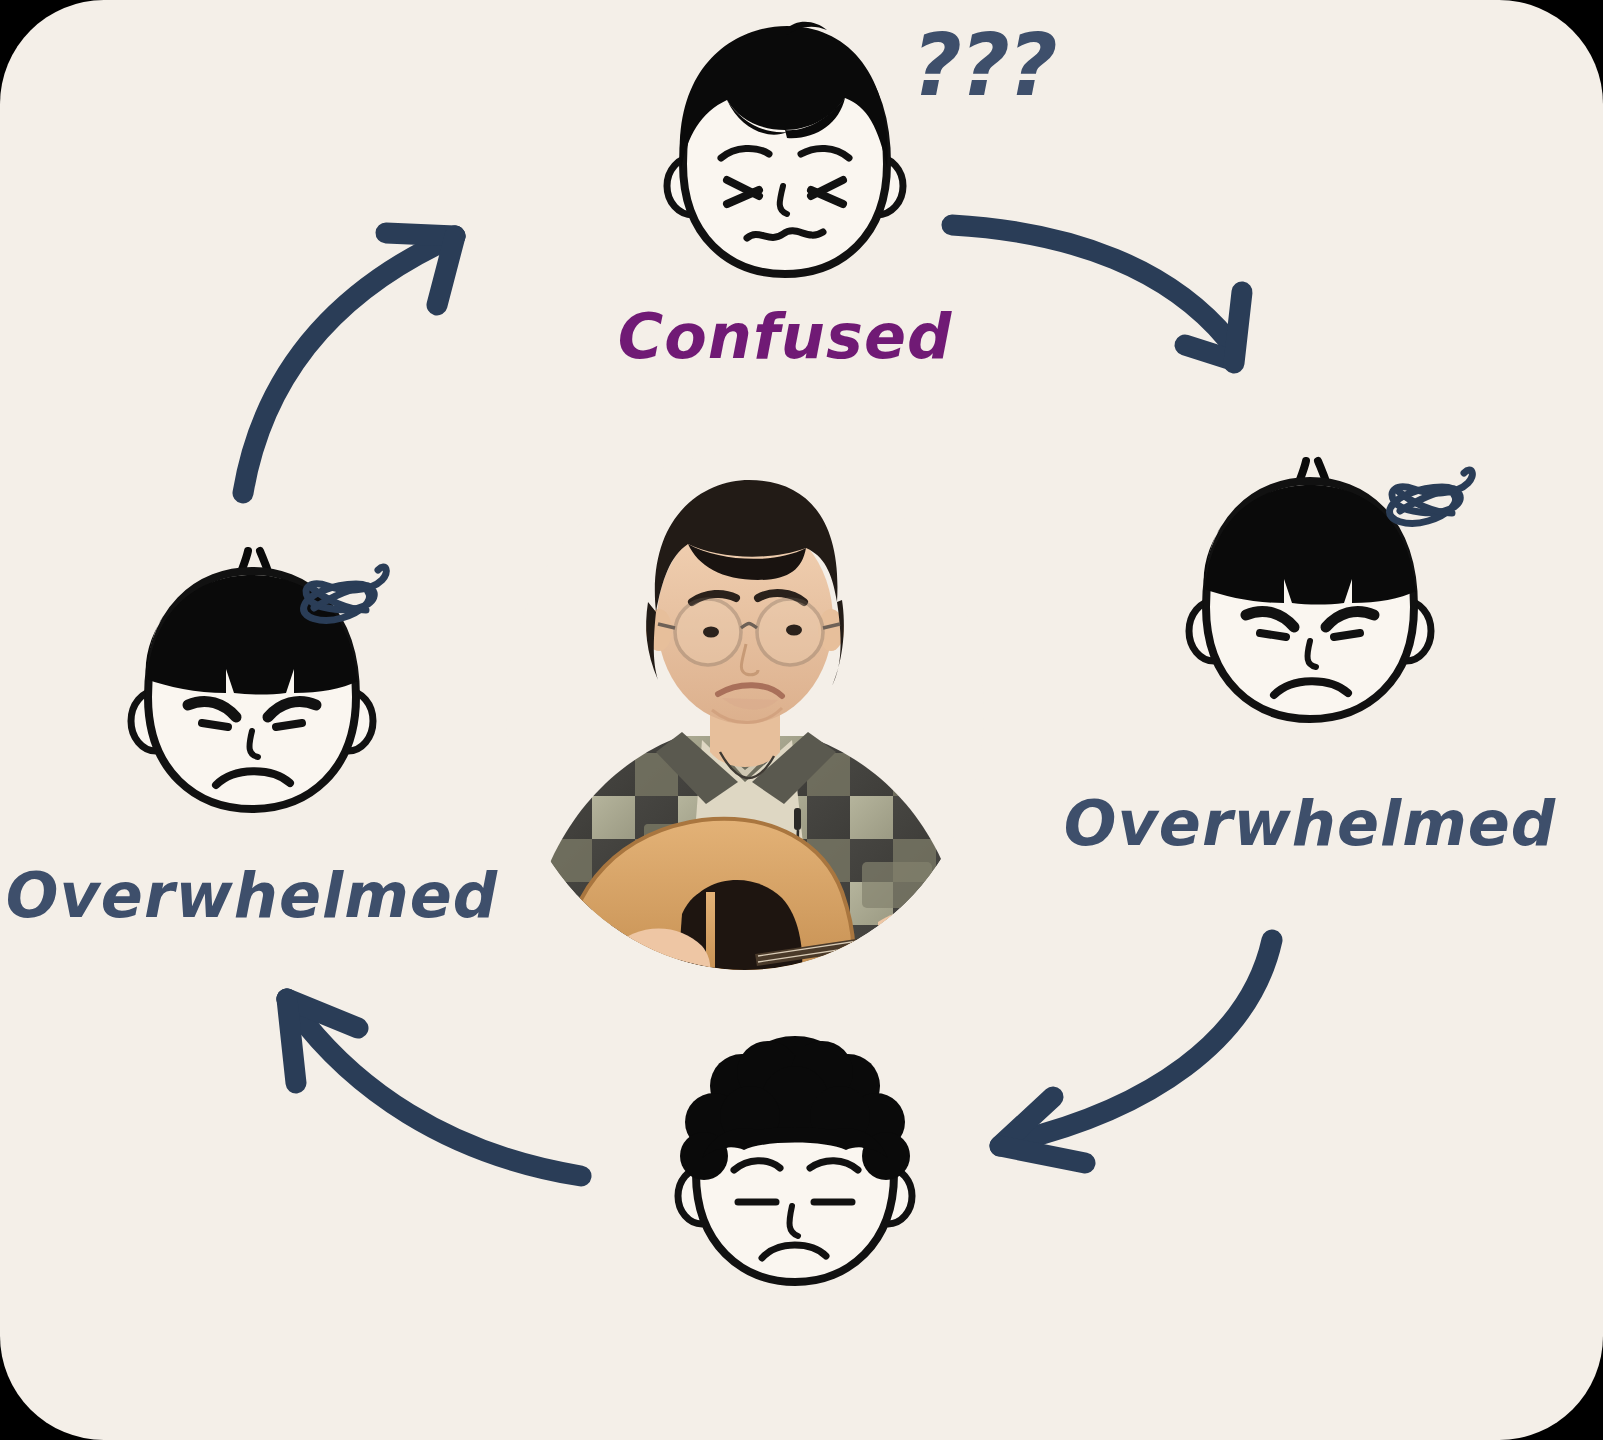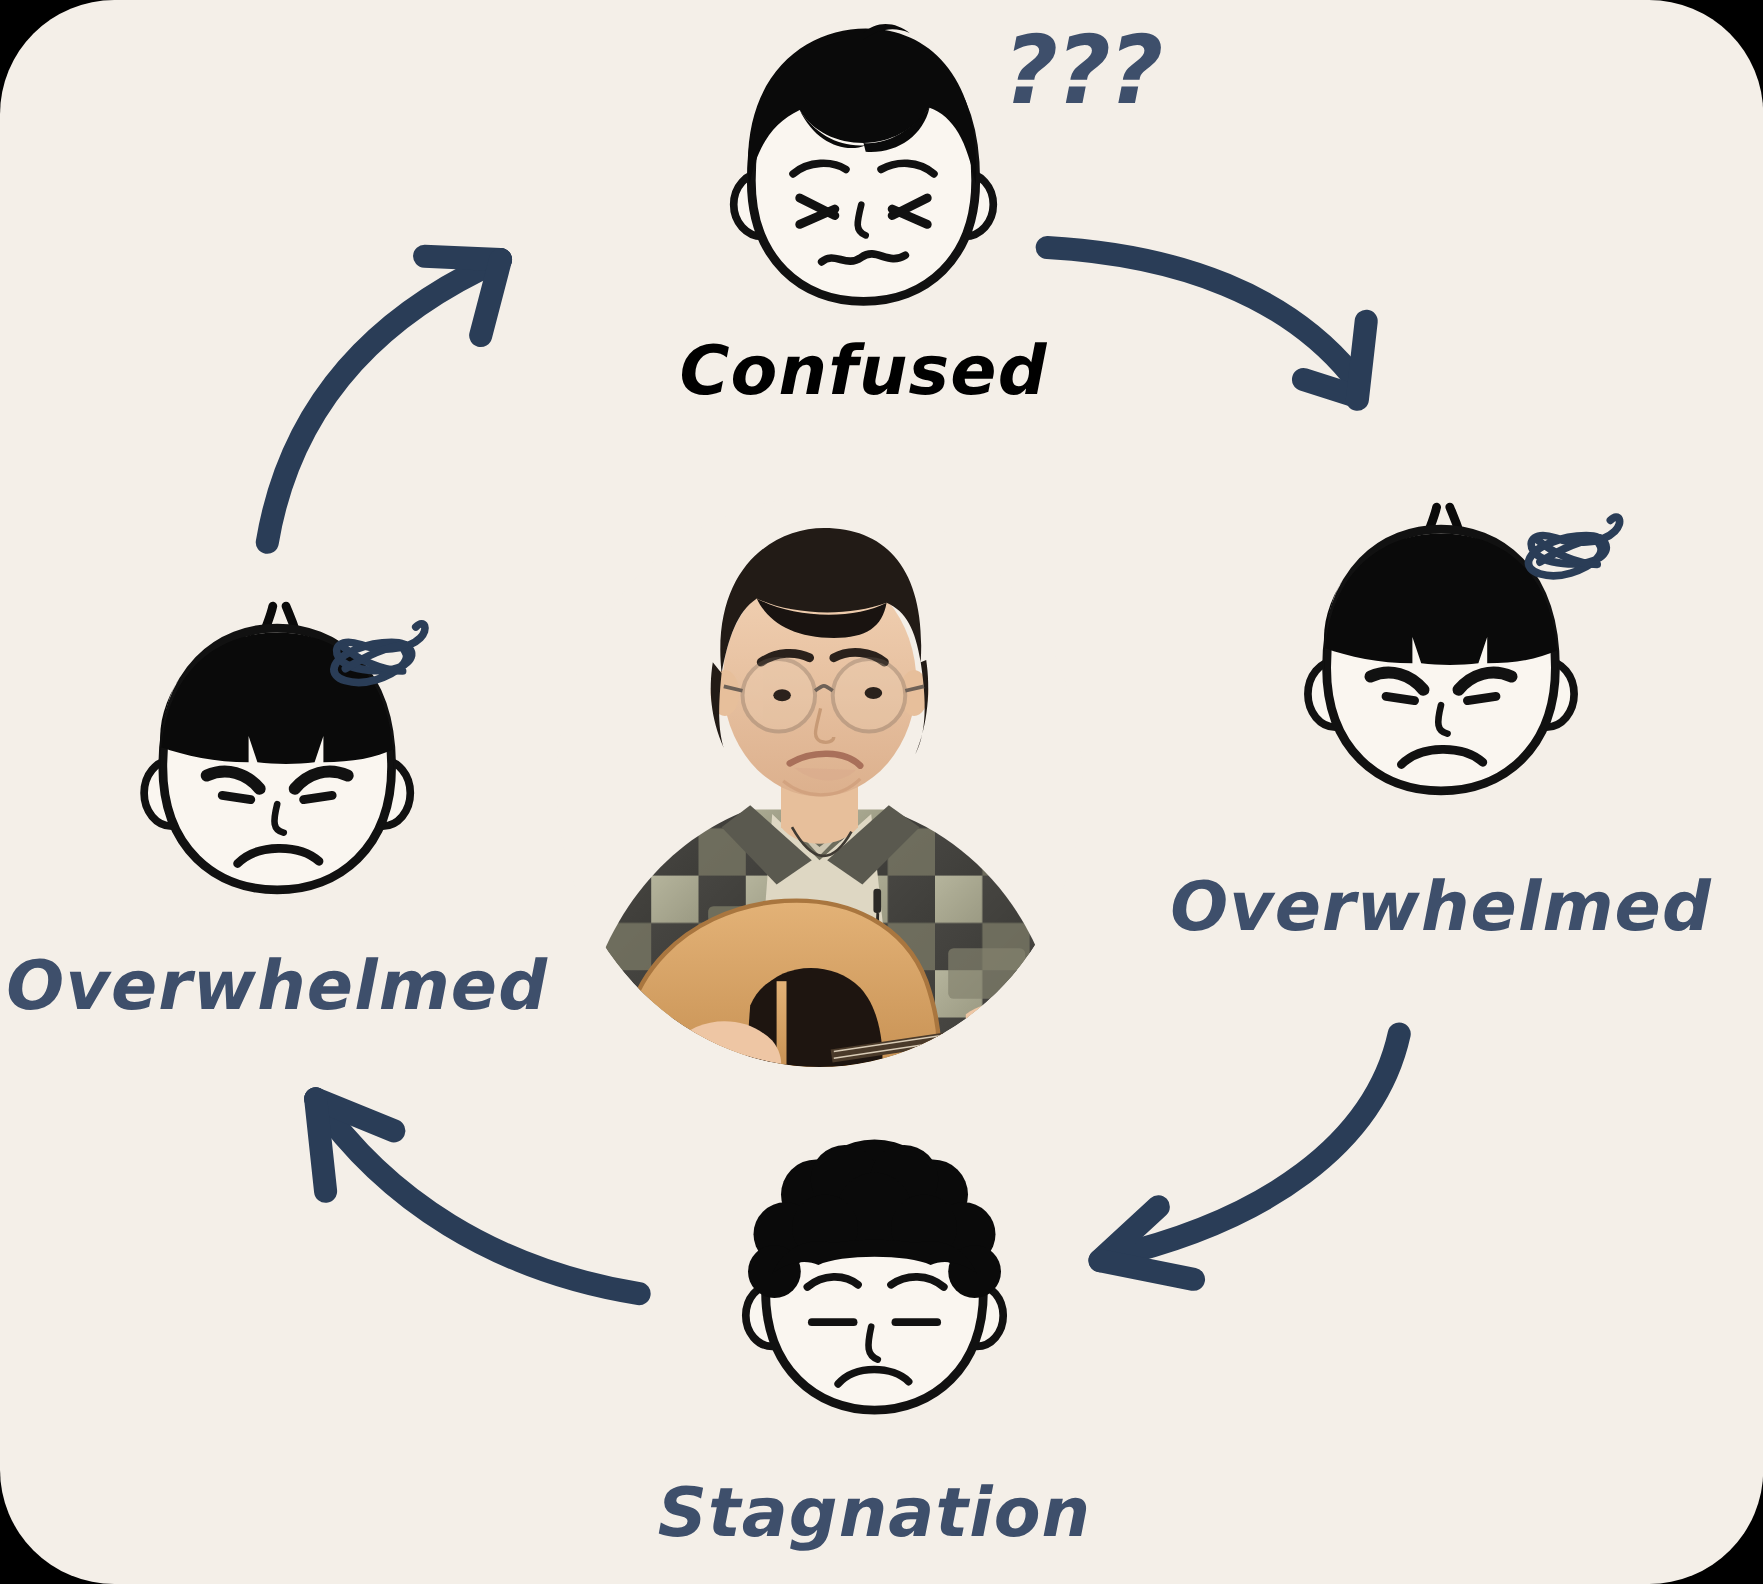--- a/index.html
+++ b/index.html
@@ -244,21 +244,21 @@
         <path d="M 92 162 L 124 178" fill="none" stroke="#111111" stroke-width="8" stroke-linecap="round"></path>
         <path d="M 92 186 L 124 172" fill="none" stroke="#111111" stroke-width="8" stroke-linecap="round"></path>
         <path d="M 208 162 L 176 178" fill="none" stroke="#111111" stroke-width="8" stroke-linecap="round"></path>
         <path d="M 208 186 L 176 172" fill="none" stroke="#111111" stroke-width="8" stroke-linecap="round"></path>
 
         <path d="M 148 168 C 144 184 142 192 152 196" fill="none" stroke="#111111" stroke-width="6" stroke-linecap="round"></path>
 
         <path d="M 112 220 C 124 210 134 226 148 216 C 162 206 172 224 188 214" fill="none" stroke="#111111" stroke-width="7" stroke-linecap="round"></path>
       </svg>
     </div>
-    <div class="node-label" style="color: #000000;">Confused</div>
+    <div class="node-label" style="color: #701a75;">Confused</div>
   </div>
 
   <div class="node" id="node-overwhelmed-r">
     <div class="node-art">
       <svg width="300" height="290" viewBox="0 0 300 290">
 
         <path d="M 132 48 C 138 28 144 16 146 6" fill="none" stroke="#0a0a0a" stroke-width="8" stroke-linecap="round"></path>
         <path d="M 172 48 C 168 28 162 16 158 6" fill="none" stroke="#0a0a0a" stroke-width="8" stroke-linecap="round"></path>
 
         <ellipse cx="54" cy="176" rx="25" ry="30" fill="#faf6f0" stroke="#111111" stroke-width="7"></ellipse>
@@ -319,21 +319,20 @@
         <path d="M 160 138 C 174 128 194 128 208 140" fill="none" stroke="#111111" stroke-width="7" stroke-linecap="round"></path>
 
         <path d="M 88 172 L 126 172" fill="none" stroke="#111111" stroke-width="7" stroke-linecap="round"></path>
         <path d="M 164 172 L 202 172" fill="none" stroke="#111111" stroke-width="7" stroke-linecap="round"></path>
 
         <path d="M 142 176 C 138 194 138 202 148 206" fill="none" stroke="#111111" stroke-width="6" stroke-linecap="round"></path>
 
         <path d="M 112 228 C 128 210 162 212 176 226" fill="none" stroke="#111111" stroke-width="7" stroke-linecap="round"></path>
       </svg>
     </div>
-    <div class="node-label" style="color: rgb(62, 79, 107);">Stagnation</div>
   </div>
 
   <div class="node" id="node-overwhelmed-l">
     <div class="node-art">
       <svg width="300" height="290" viewBox="0 0 300 290">
         <path d="M 132 48 C 138 28 144 16 146 6" fill="none" stroke="#0a0a0a" stroke-width="8" stroke-linecap="round"></path>
         <path d="M 172 48 C 168 28 162 16 158 6" fill="none" stroke="#0a0a0a" stroke-width="8" stroke-linecap="round"></path>
         <ellipse cx="54" cy="176" rx="25" ry="30" fill="#faf6f0" stroke="#111111" stroke-width="7"></ellipse>
         <ellipse cx="246" cy="176" rx="25" ry="30" fill="#faf6f0" stroke="#111111" stroke-width="7"></ellipse>
         <path d="M 46 152 C 46 62 98 26 150 26 C 202 26 254 62 254 152

